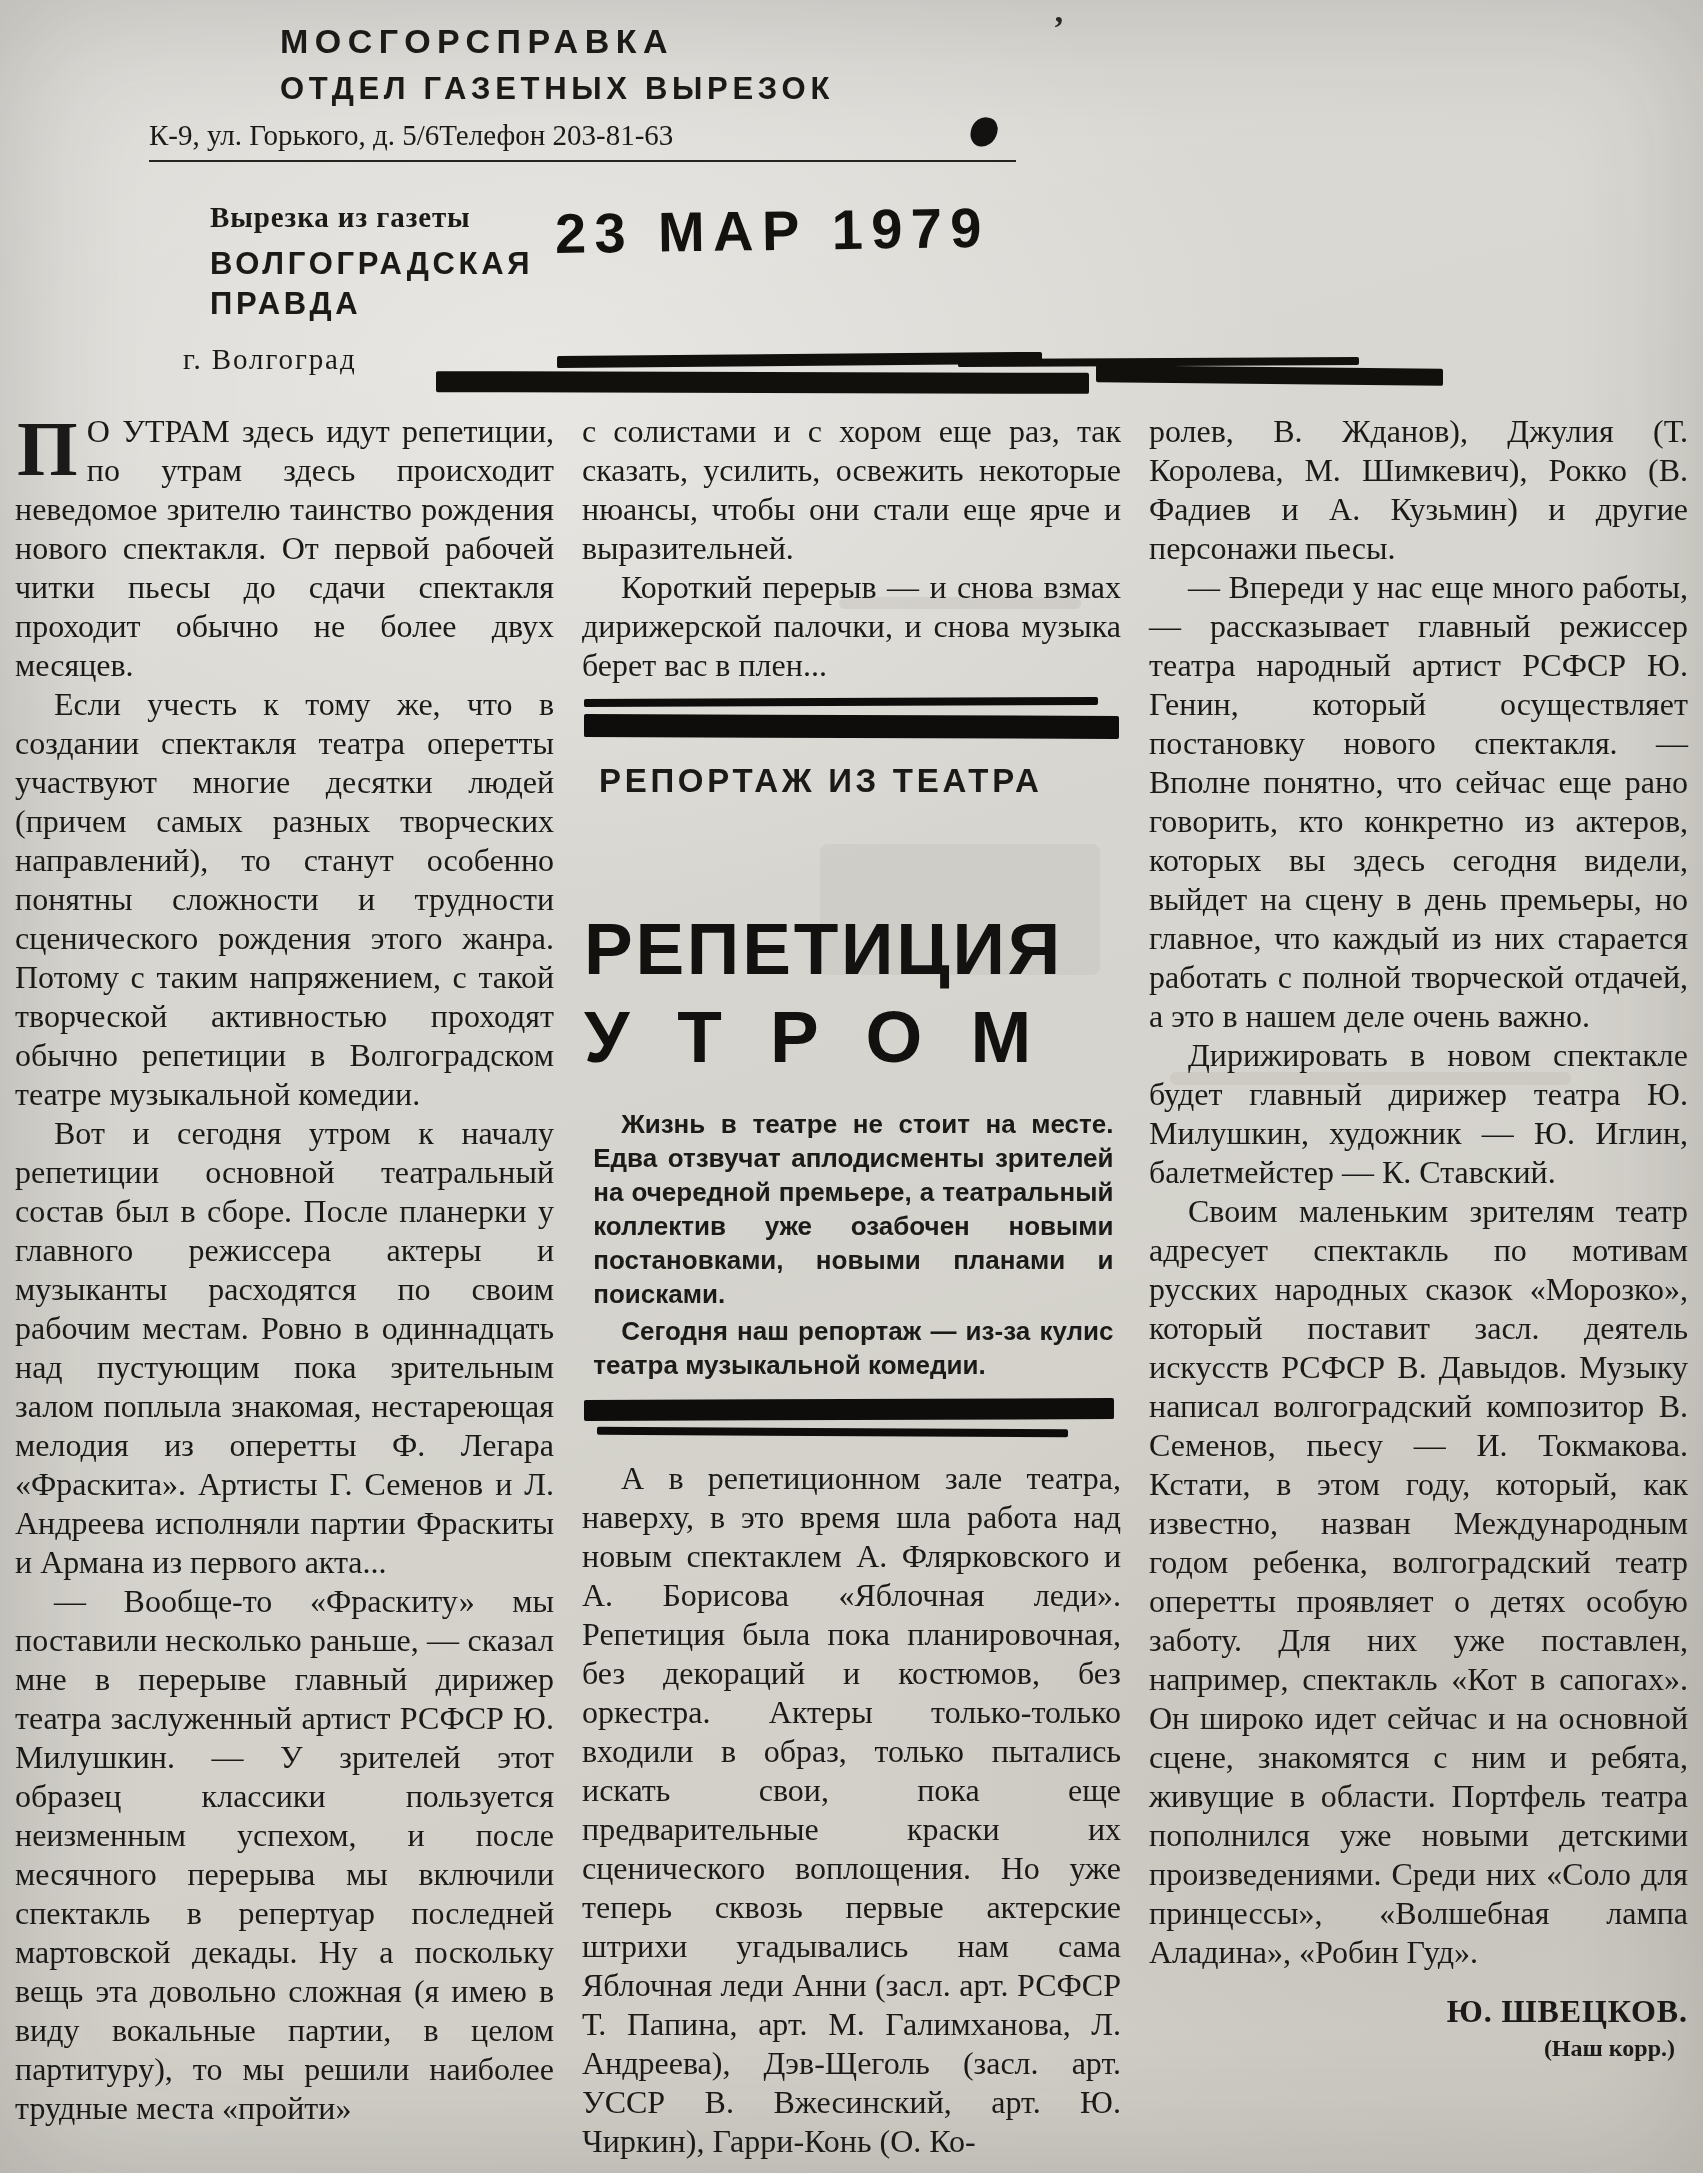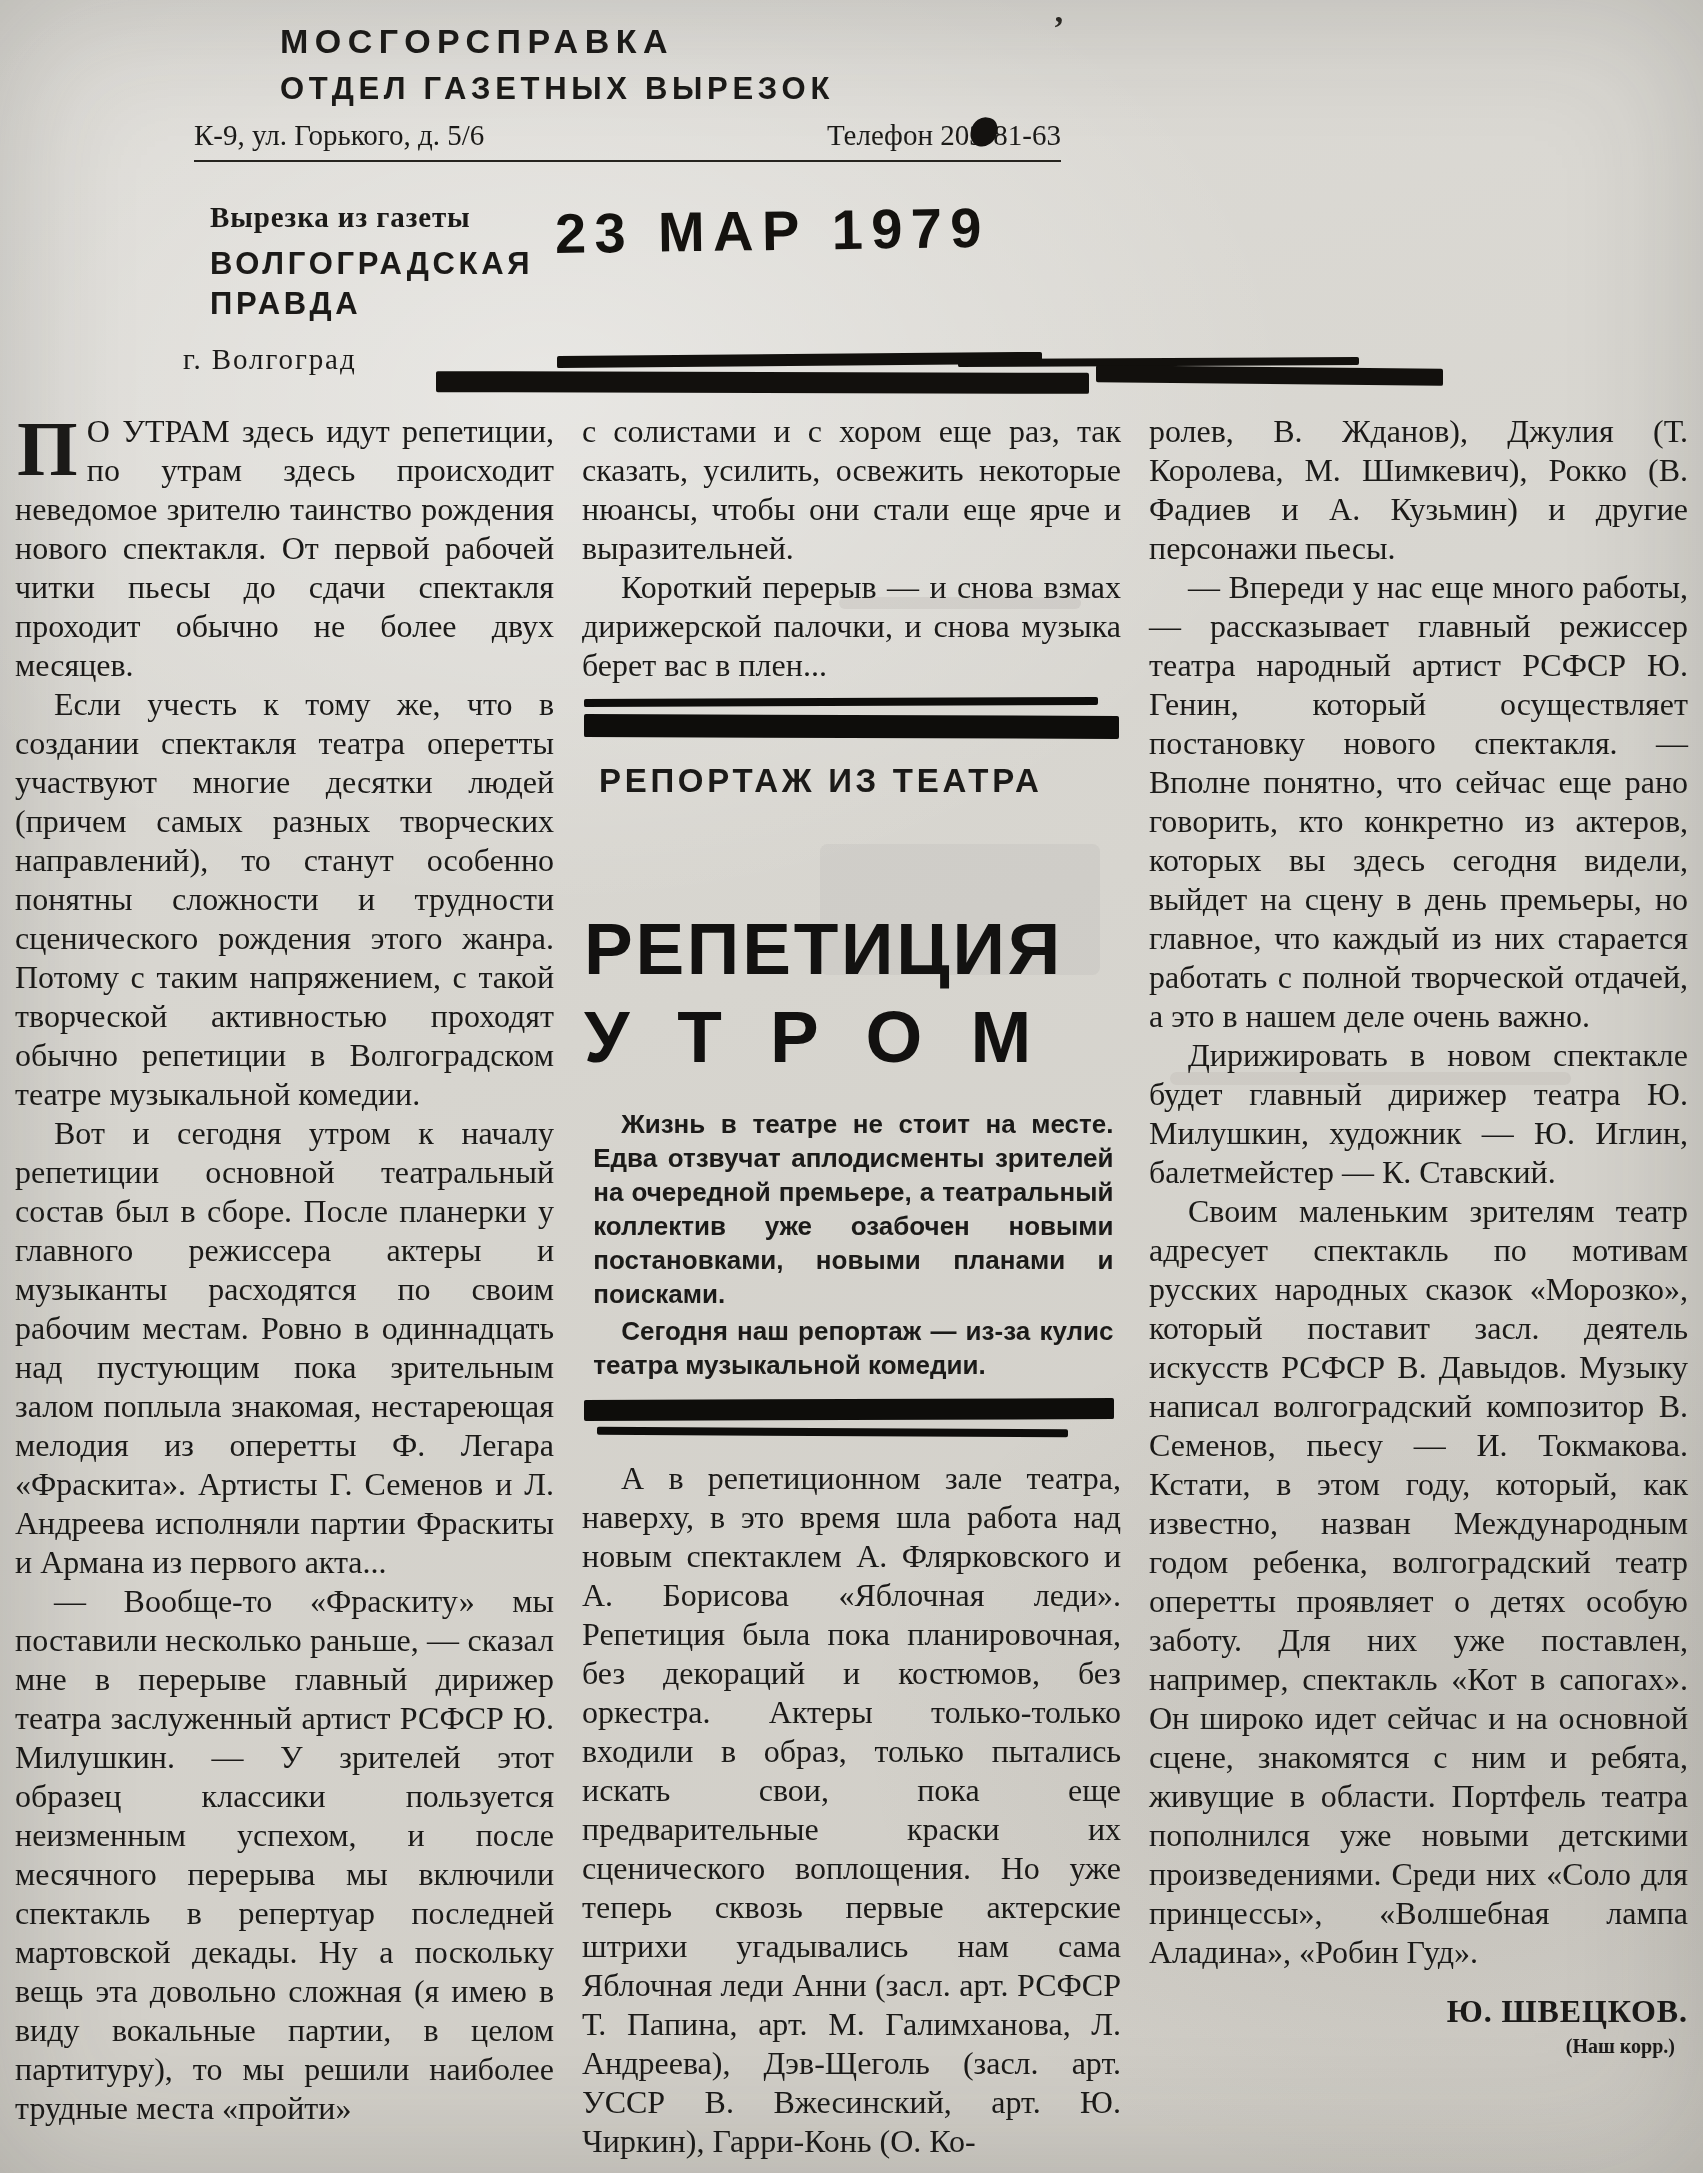--- a/index.html
+++ b/index.html
@@ -22,22 +22,22 @@
   
   .header { position: absolute; left: 0; top: 0; width: 100%; height: 408px; }
   .org {
     position: absolute; left: 280px; top: 22.4px; width: 559px; text-align: left;
     font-family: "Liberation Sans", "DejaVu Sans", sans-serif; font-weight: bold;
   }
   .org-line1 { font-size: 34px; letter-spacing: 6.5px; }
   .org-line2 { font-size: 31px; letter-spacing: 4.7px; margin-top: 9.3px; }
   .addr-row {
     position: absolute; left: 149px; top: 119px; width: 867px;
-    display: flex; justify-content: space-between;
-    font-size: 29px; padding-bottom: 7.5px; border-bottom: 2.8px solid #26241f; margin-left: 45px;
+    display: flex; 
+    font-size: 29px; padding-bottom: 7.5px; border-bottom: 2.8px solid #26241f;
   }
   .clip-label { position: absolute; left: 210px; top: 201px; font-size: 29px; font-weight: bold; letter-spacing: 0.9px; text-align: right; }
   .paper-name {
     position: absolute; left: 210px; top: 244px;
     font-family: "Liberation Sans", "DejaVu Sans", sans-serif; font-weight: bold;
     font-size: 31px; letter-spacing: 3.7px; line-height: 40px;
   }
   .stamp {
     position: absolute; left: 555px; top: 198px;
     font-family: "Liberation Sans", "DejaVu Sans", sans-serif; font-weight: bold;
@@ -98,21 +98,21 @@
     font-size: 26px; line-height: 34px; text-align: justify;
   }
   .lead p { text-indent: 28px; hyphens: auto; }
   .lead p + p { margin-top: 3.7px; }
   .after-lead { margin-top: 17px; }
   .below-bars { margin-top: 22.4px; }
 
   
   .byline-wrap { margin-top: 20.5px; text-align: right; font-weight: bold; }
   .byline { font-size: 32px; letter-spacing: 0.9px; }
-  .byline-role { font-size: 20px; padding-right: 13px; margin-top: 5.6px; }
+  .byline-role { font-size: 24px; padding-right: 13px; margin-top: 5.6px; }
 
   
   .smudge { position: absolute; background: rgba(52,49,44,0.07); border-radius: 7.5px; }
   .sm1 { left: 839px;  top: 597px;  width: 242px; height: 12px; }
   .sm2 { left: 820px;  top: 844px;  width: 280px; height: 131px; background: rgba(52,49,44,0.045); }
   .sm3 { left: 1170px; top: 1072px; width: 401px; height: 13px; background: rgba(52,49,44,0.05); }
 </style>
 </head>
 <body>
 

